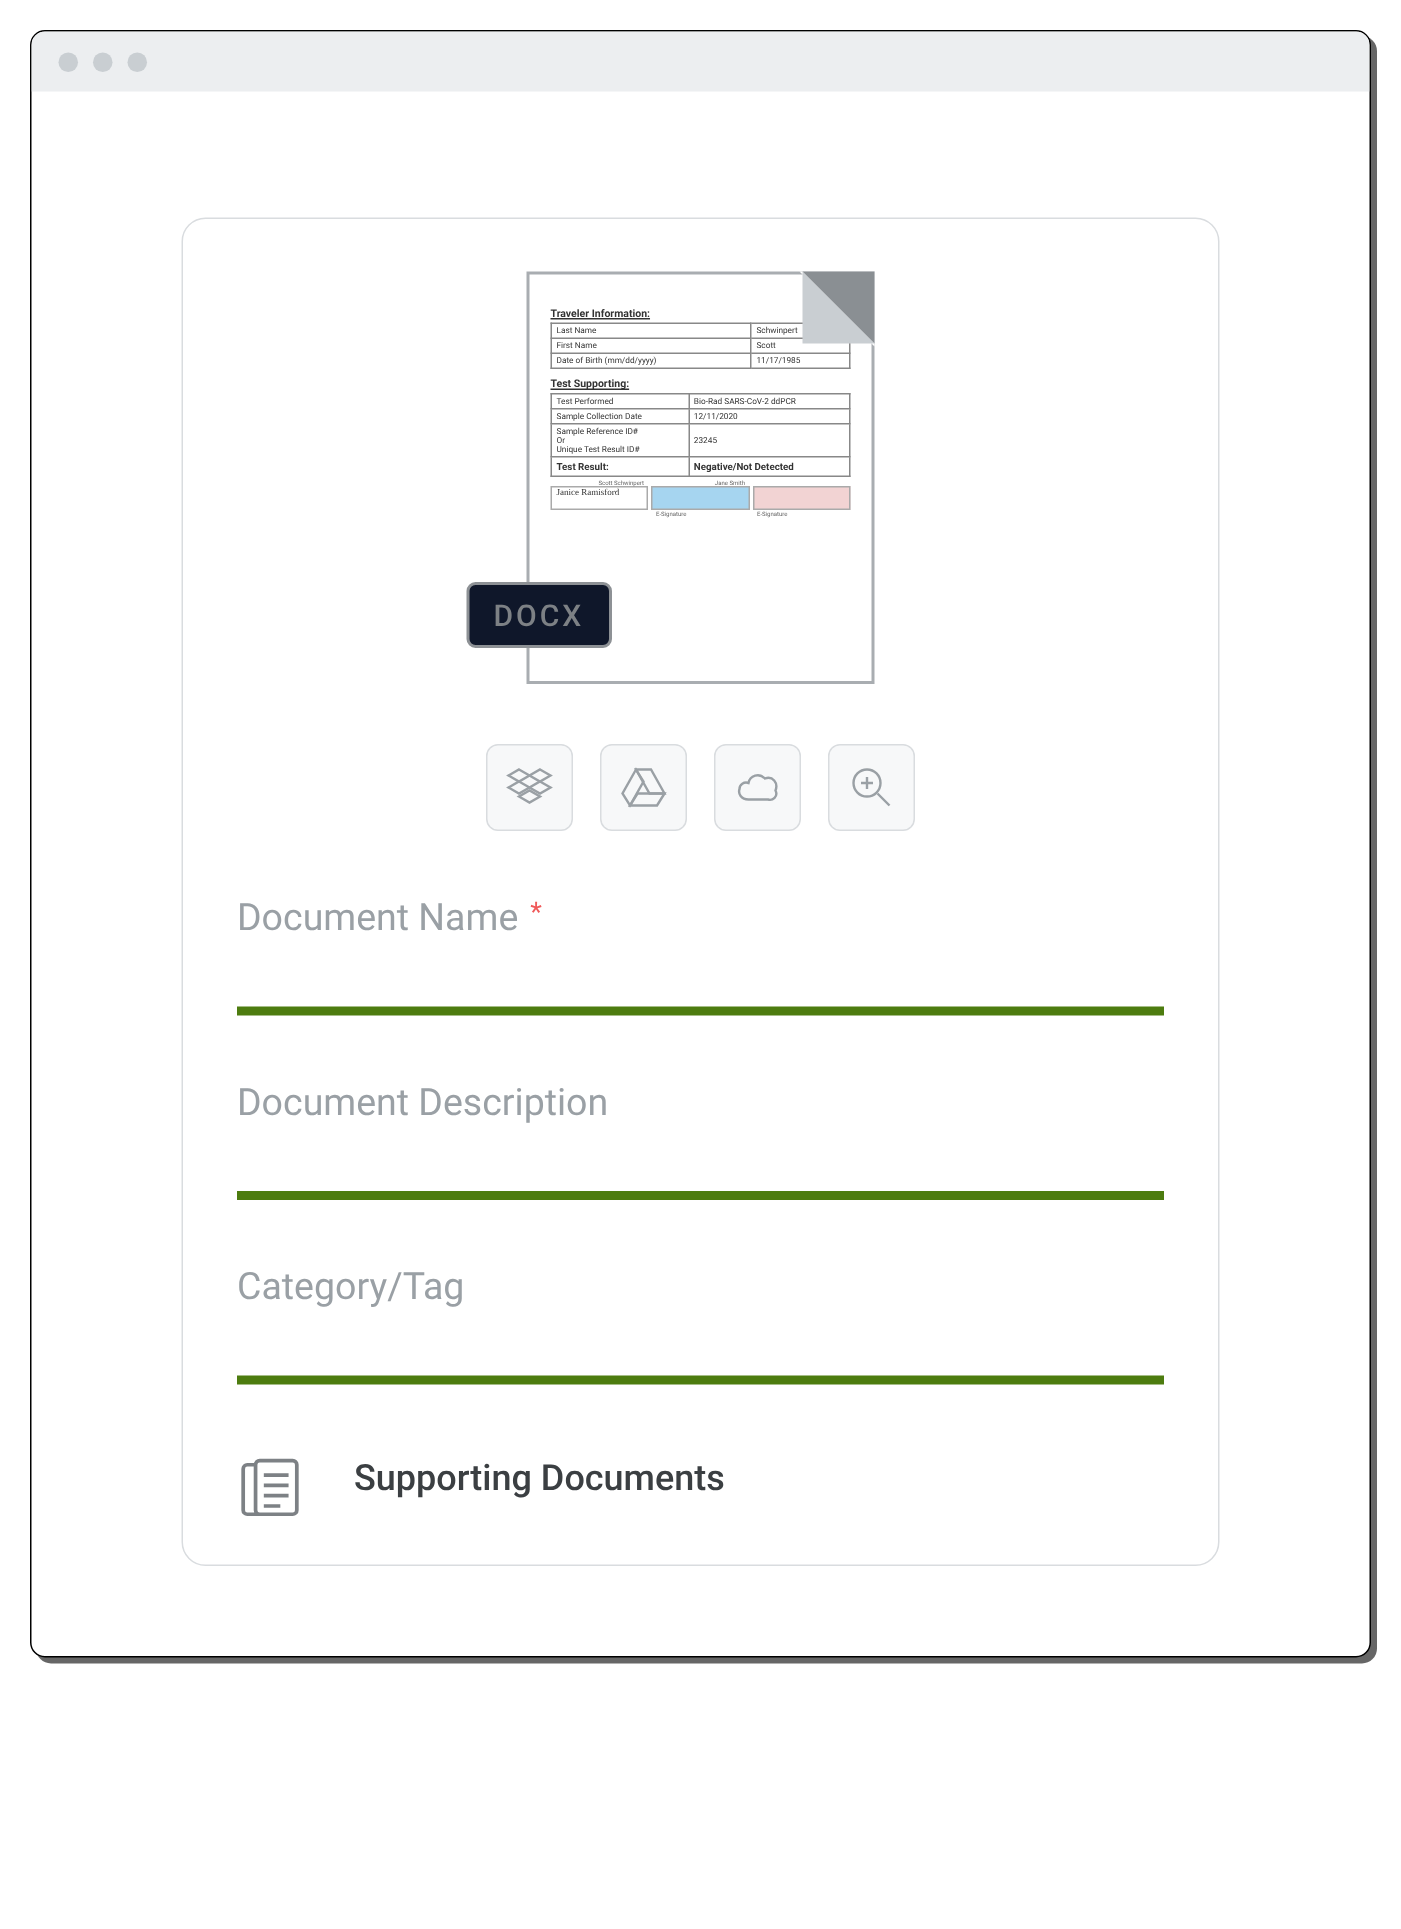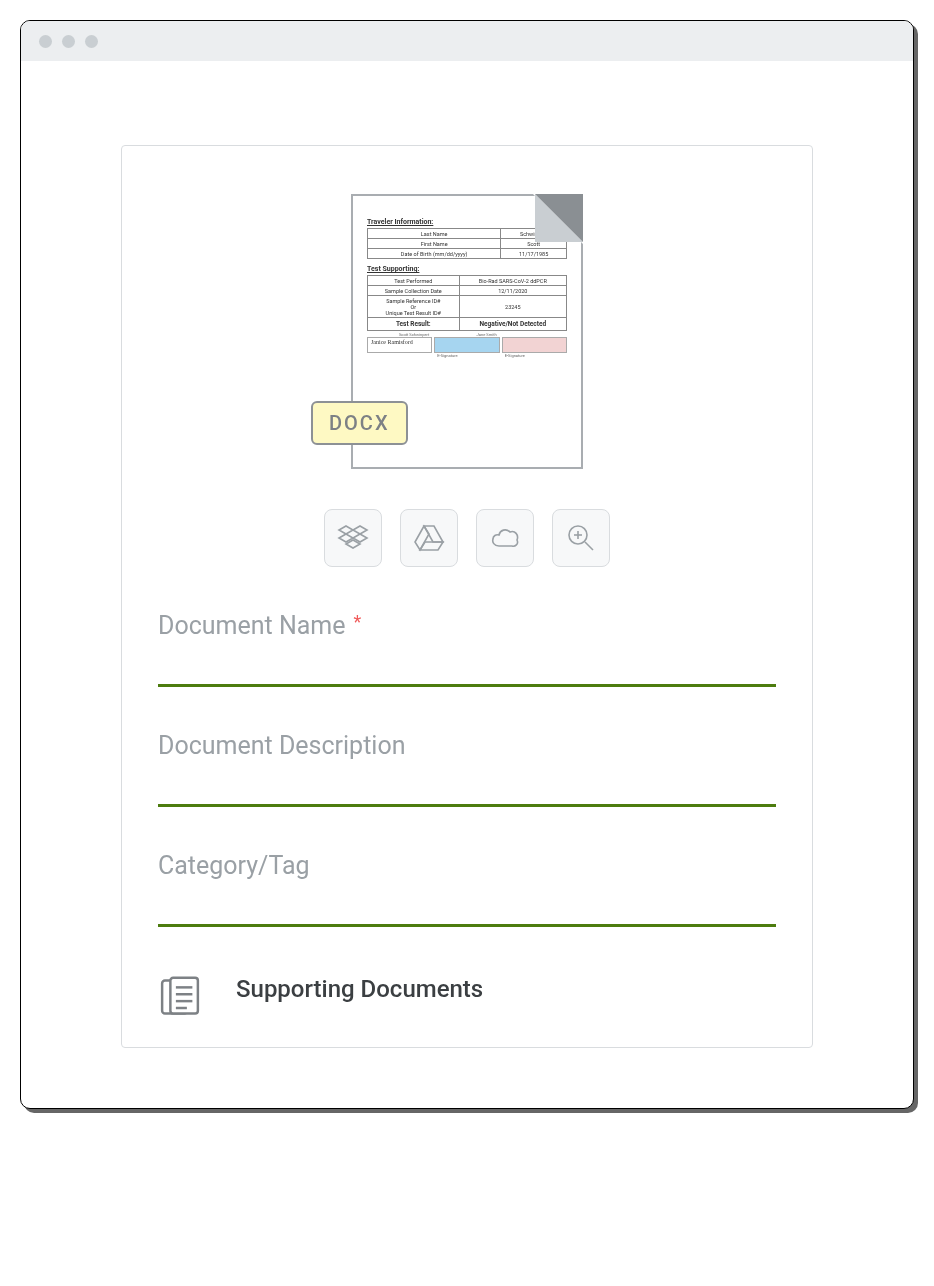--- a/index.html
+++ b/index.html
@@ -29,23 +29,23 @@
   .dot {
     width: 13px; height: 13px;
     border-radius: 50%;
     background: #c9ced2;
   }
   .content {
     padding: 84px 100px 60px 100px;
   }
   .card {
     border: 1px solid #d9dcdf;
-    border-radius: 4px;
+    border-radius: 16px;
     background: #fff;
-    padding: 48px 36px 28px 36px;
+    padding: 35px 36px 28px 36px;
   }
   .doc-preview-wrap {
     display: flex;
     justify-content: center;
     margin-bottom: 40px;
     position: relative;
   }
   .doc-page {
     width: 232px;
     height: 275px;
@@ -90,39 +90,39 @@
   }
   .mini-table {
     width: 100%;
     border-collapse: collapse;
     font-size: 5.5px;
     margin-bottom: 6px;
   }
   .mini-table td, .mini-table th {
     border: 0.5px solid #888;
     padding: 1.5px 3px;
-    text-align: center;
+    text-align: left;
     font-weight: normal;
   }
   .mini-table .bold td { font-weight: bold; font-size:6.5px; padding:2px 3px; }
   .sig-row { display:flex; gap:2px; margin-top:2px; }
   .sig-box { flex:1; height:16px; border:0.5px solid #aaa; position:relative; }
   .sig-a { background:#fff; }
   .sig-b { background:#a6d5f0; }
   .sig-c { background:#f2d3d3; }
   .sig-script { font-family: cursive; font-size:6px; position:absolute; top:1px; left:3px; }
   .sig-label { position:absolute; bottom:-6px; left:2px; font-size:4px; color:#666; }
   .sig-top-label { position:absolute; top:-6px; right:2px; font-size:4px; color:#666; }
 
   .badge {
     position: absolute;
     left: 50%;
     transform: translateX(-156px);
     bottom: 24px;
-    background: #fef9c3;
+    background: #0f172a;
     border: 2px solid #8d9195;
     border-radius: 6px;
     padding: 8px 16px;
     font-size: 20px;
     letter-spacing: 2px;
     color: #7d8185;
     font-weight: 500;
   }
 
   .toolbar {
@@ -137,21 +137,21 @@
     border-radius: 8px;
     background: #f7f8f9;
     display: flex;
     align-items: center;
     justify-content: center;
     cursor: pointer;
   }
   .tool-btn svg { width: 32px; height: 32px; stroke: #9aa0a5; fill: none; stroke-width: 1.6; }
 
   .field {
-    border-bottom: 3px solid #4d7c0f;
+    border-bottom: 6px solid #4d7c0f;
     padding: 0 0 44px 0;
     margin-bottom: 44px;
   }
   .field:last-of-type { margin-bottom: 30px; }
   .field-label {
     font-size: 25px;
     color: #9aa0a5;
     font-weight: 400;
   }
   .req { color: #f05a5a; font-size: 18px; vertical-align: super; margin-left: 4px; }

